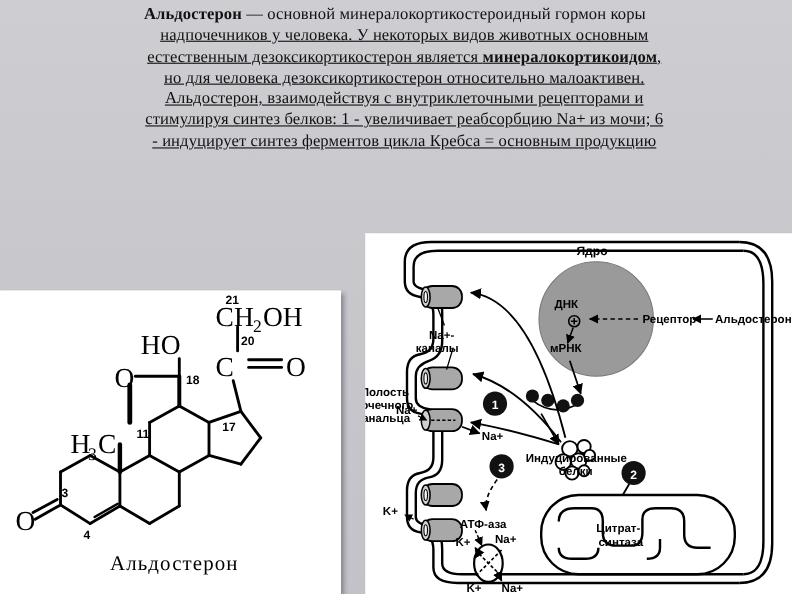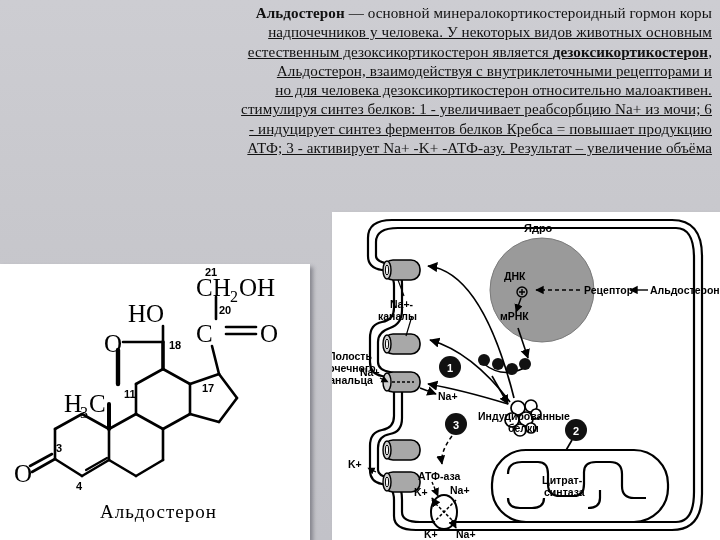--- a/index.html
+++ b/index.html
@@ -13,21 +13,21 @@
   #slide{
     position:absolute;inset:0;
     background:linear-gradient(180deg,#cdcdd2 0%,#c7c7cc 45%,#c2c2c8 100%);
   }
 
   
   #text-block{
     position:absolute;left:6px;top:4px;width:706px;
     font-size:15.1px;line-height:19.3px;
     color:#111;
-    text-align:right;
+    text-align:center;
     letter-spacing:.1px;
   }
   #text-block p{margin:0;text-indent:0;}
   #text-block .b{font-weight:bold;}
   .l2{padding-left:17px;text-decoration:underline;}
 
   
   .panel{
     position:absolute;background:#fff;
     box-shadow:3px 3px 4px rgba(60,60,70,.45);
@@ -42,26 +42,25 @@
   .sml{font-family:"Liberation Sans",sans-serif;fill:#000;font-weight:bold;}
 </style>
 </head>
 <body>
 
 <div id="slide"></div>
 
 <div id="text-block">
   <p><span class="b">Альдостерон</span><span> — основной минералокортикостероидный гормон коры</span></p>
   <p class="l2">надпочечников у человека. У некоторых видов животных основным</p>
-  <p class="l2"><span>естественным дезоксикортикостерон является </span><span class="b">дезоксикортикостерон</span><span>,</span></p>
+  <p class="l2"><span>естественным дезоксикортикостерон является </span><span class="b">минералокортикоидом</span><span>,</span></p>
+  <p class="l2">но для человека дезоксикортикостерон относительно малоактивен.</p>
   <p class="l2">Альдостерон, взаимодействуя с внутриклеточными рецепторами и</p>
-  <p class="l2">но для человека дезоксикортикостерон относительно малоактивен.</p>
   <p class="l2">стимулируя синтез белков: 1 - увеличивает реабсорбцию Na+ из мочи; 6</p>
-  <p class="l2">- индуцирует синтез ферментов белков Кребса = повышает продукцию</p>
-  <p class="l2">АТФ; 3 - активирует Na+ -K+ -АТФ-азу. Результат – увеличение объёма</p>
+  <p class="l2">- индуцирует синтез ферментов цикла Кребса = основным продукцию</p>
 </div>
 
 <div class="panel" id="chem-panel">
 <svg width="310" height="276" viewBox="0 0 310 276">
   <g class="ln" stroke-width="2.6" stroke-linecap="round">
 
     <path d="M55 195 L55 165"></path>
     <path d="M55 165 L82 150"></path>
     <path d="M82 150 L109 165"></path>
     <path d="M109 165 L109 196"></path>

